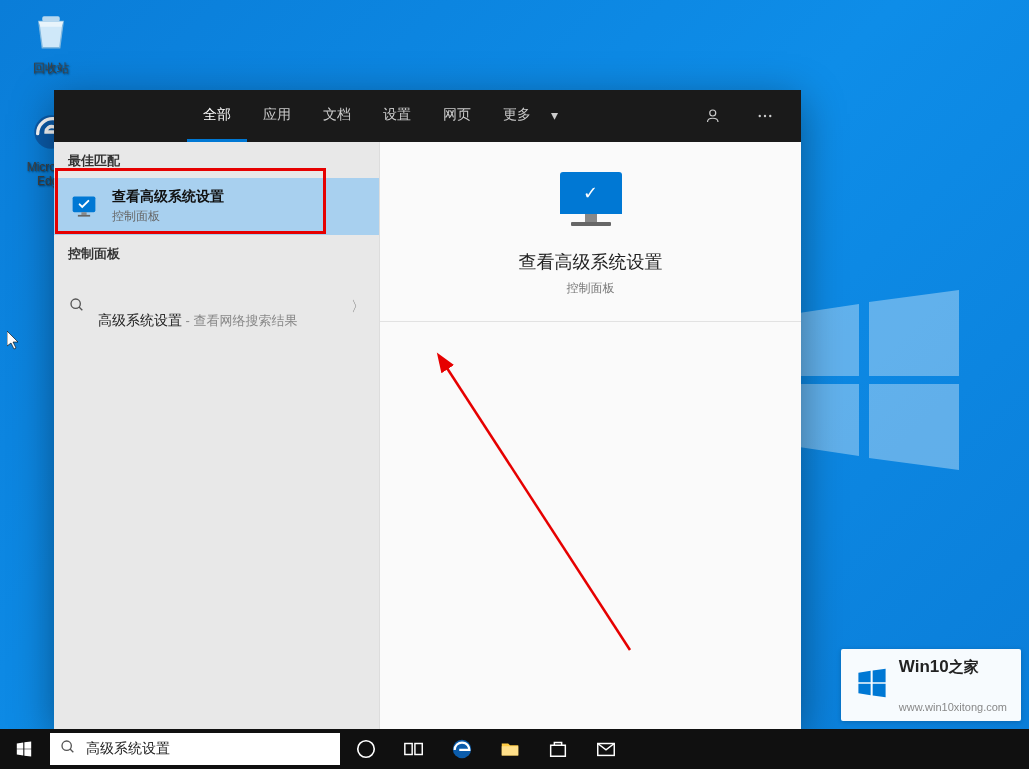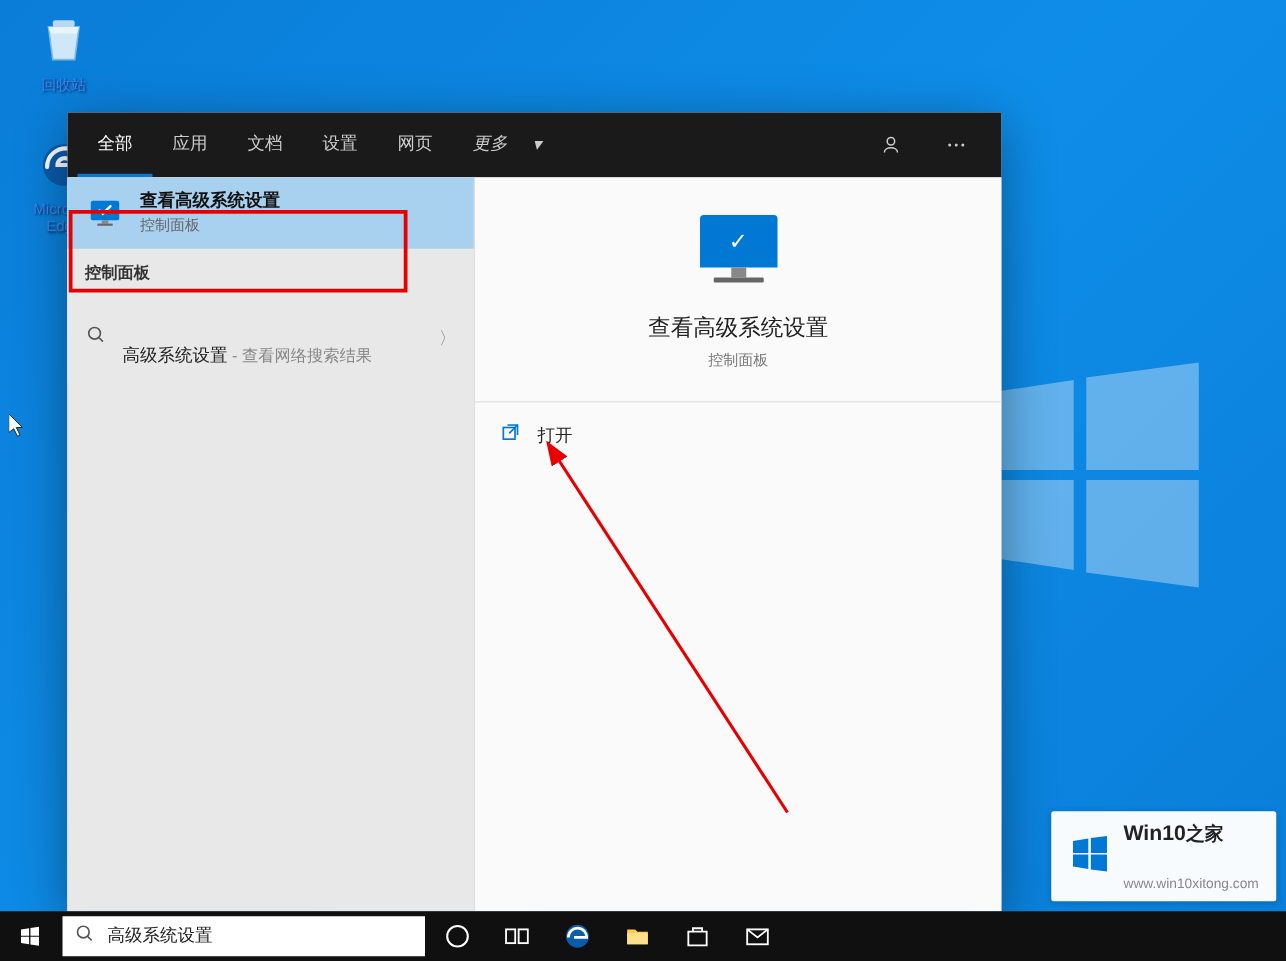--- a/index.html
+++ b/index.html
@@ -1,32 +1,32 @@
 <!DOCTYPE html>
 <html><head>
 <meta charset="utf-8">
 <style>
 * { margin: 0; padding: 0; box-sizing: border-box; font-family: "Microsoft YaHei", "Segoe UI", sans-serif; }
 body { width: 1029px; height: 769px; overflow: hidden; position: relative; background: linear-gradient(135deg, #0a7dd8 0%, #0e8de8 50%, #0a7dd8 100%); }
 .desktop { position: absolute; inset: 0; }
-.desktop-icon { position: absolute; width: 74px; text-align: center; color: #3b82f6; font-size: 12px; cursor: pointer; }
+.desktop-icon { position: absolute; width: 74px; text-align: center; color: #404040; font-size: 12px; cursor: pointer; }
 .desktop-icon .icon-box { width: 48px; height: 48px; margin: 0 auto 4px; display: flex; align-items: center; justify-content: center; }
 .desktop-icon .label { text-shadow: 1px 1px 2px rgba(0,0,0,0.7); }
 .recycle-bin { top: 8px; left: 14px; }
 .edge-icon { top: 108px; left: 14px; }
 .win-logo-bg { position: absolute; right: 60px; top: 280px; opacity: 0.35; }
 .win-logo-bg svg { width: 200px; height: 200px; }
 .cursor { position: absolute; left: 7px; top: 331px; color: #fff; font-size: 18px; pointer-events: none; }
 
 .search-panel { position: absolute; left: 54px; top: 90px; width: 747px; height: 639px; background: #fff; box-shadow: 0 10px 40px rgba(0,0,0,0.4); display: flex; flex-direction: column; }
 .search-header { background: #1a1a1a; height: 52px; display: flex; align-items: center; padding: 0 8px; }
-.search-tabs { display: flex; align-items: center; gap: 0; flex: 1; }
+.search-tabs { display: flex; align-items: center; gap: 0; flex: 1; justify-content: center; }
 .search-tab { padding: 15px 16px; color: #ccc; font-size: 14px; cursor: pointer; border-bottom: 3px solid transparent; }
 .search-tab.active { color: #fff; border-bottom-color: #0078d4; }
-.search-tab-more { display: flex; align-items: center; gap: 20px; font-style: italic; }
+.search-tab-more { display: flex; align-items: center; gap: 20px; }
 .head-right { display: flex; align-items: center; gap: 18px; padding-right: 12px; }
 .head-icon { width: 32px; height: 32px; display: flex; align-items: center; justify-content: center; color: #ccc; cursor: pointer; }
 
 .search-body { flex: 1; display: flex; background: #e8e8e8; }
 .left-col { width: 325px; background: #e8e8e8; display: flex; flex-direction: column; }
 .section-header { padding: 10px 14px 8px; font-size: 13px; color: #333; font-weight: 600; background: #e8e8e8; }
 .result-item { display: flex; align-items: center; padding: 10px 14px; background: #cce4f7; cursor: pointer; position: relative; }
 .result-item.highlighted { background: #a8d0ef; }
 .result-icon { width: 32px; height: 32px; display: flex; align-items: center; justify-content: center; margin-right: 12px; }
 .result-text .title { font-size: 14px; color: #111; font-weight: 600; }
@@ -141,20 +141,21 @@
               <circle cx="5" cy="12" r="1.6"></circle>
               <circle cx="12" cy="12" r="1.6"></circle>
               <circle cx="19" cy="12" r="1.6"></circle>
             </svg>
         </div>
       </div>
     </div>
 
     <div class="search-body">
       <div class="left-col">
+        <div class="section-header">最佳匹配</div>
         <div class="result-item highlighted">
           <div class="result-icon">
             <svg width="28" height="28" viewBox="0 0 32 32">
                 <rect x="3" y="4" width="26" height="18" rx="2" fill="#0078d4"></rect>
                 <path d="M11 13l3 3 7-7" stroke="#fff" stroke-width="2.2" fill="none" stroke-linecap="round"></path>
                 <rect x="13" y="22" width="6" height="3" fill="#888"></rect>
                 <rect x="9" y="25" width="14" height="2" fill="#666"></rect>
               </svg>
           </div>
           <div class="result-text">
@@ -184,30 +185,20 @@
           <div class="preview-icon">
             <div class="monitor-body">
                 <span class="monitor-check">✓</span>
               </div>
             <div class="monitor-stand"></div>
             <div class="monitor-base"></div>
           </div>
           <div class="preview-title">查看高级系统设置</div>
           <div class="preview-sub">控制面板</div>
         </div>
-        <div class="action-row">
-          <span class="action-icon">
-            <svg width="16" height="16" viewBox="0 0 24 24" fill="none" stroke="currentColor" stroke-width="2">
-                <rect x="4" y="6" width="14" height="14"></rect>
-                <path d="M9 3h12v12"></path>
-                <path d="M21 3L11 13"></path>
-              </svg>
-          </span>
-          <span class="action-label">打开</span>
-        </div>
       </div>
     </div>
   </div>
 
   <div class="red-box"></div>
 
   <svg class="arrow-line" style="left:430px;top:350px" width="220" height="310">
     <defs>
         <marker id="ah" markerWidth="10" markerHeight="10" refX="2" refY="3" orient="auto">
           <path d="M0,0 L0,6 L8,3 Z" fill="#e60000"></path>

